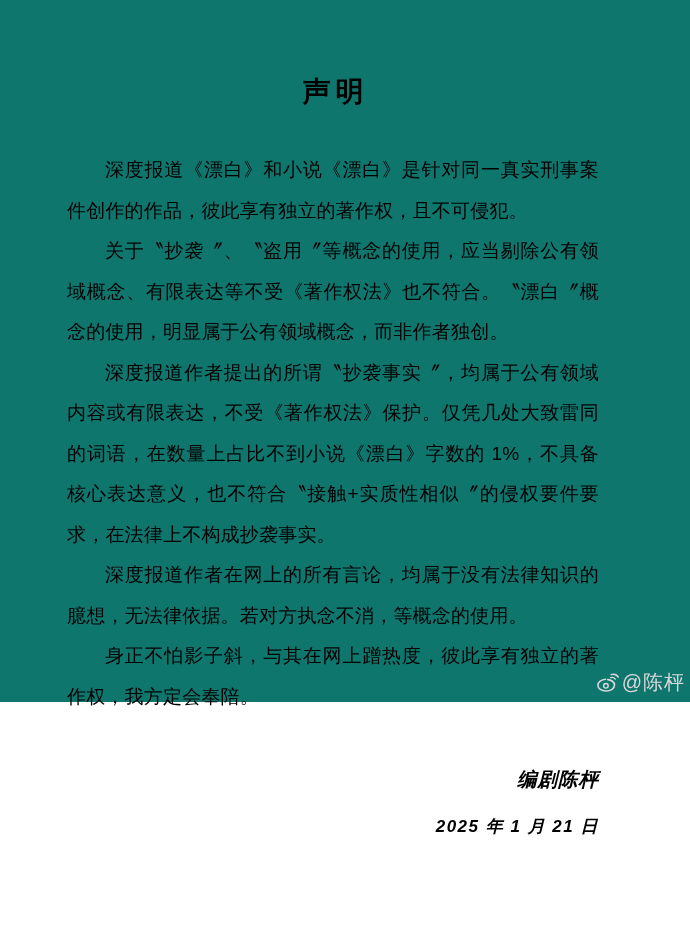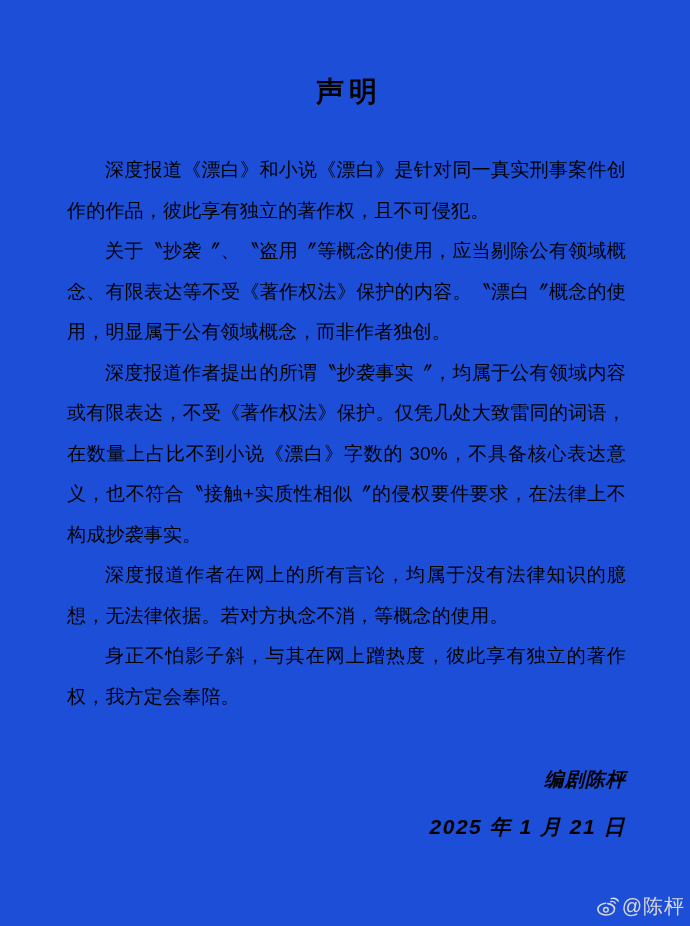--- a/index.html
+++ b/index.html
@@ -7,25 +7,25 @@
     padding: 0;
     width: 690px;
     height: 926px;
     background: #ffffff;
     overflow: hidden;
     font-family: "Liberation Sans", sans-serif;
   }
   .page {
     position: relative;
     width: 690px;
-    height: 926px;
+    height: 702px;
     box-sizing: border-box;
-    padding: 74px 64px 0 67px;
+    padding: 74px 91px 0 67px;
     color: #000000;
-    background: #1d4ed8;
+    background: #0f766e;
   }
   .title {
     margin: 0 0 40px 0;
     text-align: center;
     font-size: 28px;
     font-weight: 700;
     letter-spacing: 5px;
     padding-left: 5px; 
     line-height: 36px;
   }
@@ -44,21 +44,21 @@
     font-style: italic;
   }
   .signature {
     font-size: 19.5px;
     font-weight: 700;
     line-height: 40px;
     letter-spacing: 1px;
   }
   .date {
     margin-top: 8px;
-    font-size: 21px;
+    font-size: 17px;
     font-weight: 700;
     line-height: 40px;
     letter-spacing: 1.5px;
   }
   .watermark {
     position: absolute;
     right: 5px;
     bottom: 6px;
     display: flex;
     align-items: center;
@@ -75,22 +75,22 @@
 </style>
 </head>
 <body>
 
 <div class="page">
 
   <h1 class="title">声明</h1>
 
   <div class="content">
     <p>深度报道《漂白》和小说《漂白》是针对同一真实刑事案件创作的作品，彼此享有独立的著作权，且不可侵犯。</p>
-    <p>关于〝抄袭〞、〝盗用〞等概念的使用，应当剔除公有领域概念、有限表达等不受《著作权法》保护的内容。〝漂白〞概念的使用，明显属于公有领域概念，而非作者独创。</p>
-    <p>深度报道作者提出的所谓〝抄袭事实〞，均属于公有领域内容或有限表达，不受《著作权法》保护。仅凭几处大致雷同的词语，在数量上占比不到小说《漂白》字数的 30%，不具备核心表达意义，也不符合〝接触+实质性相似〞的侵权要件要求，在法律上不构成抄袭事实。</p>
+    <p>关于〝抄袭〞、〝盗用〞等概念的使用，应当剔除公有领域概念、有限表达等不受《著作权法》也不符合。〝漂白〞概念的使用，明显属于公有领域概念，而非作者独创。</p>
+    <p>深度报道作者提出的所谓〝抄袭事实〞，均属于公有领域内容或有限表达，不受《著作权法》保护。仅凭几处大致雷同的词语，在数量上占比不到小说《漂白》字数的 1%，不具备核心表达意义，也不符合〝接触+实质性相似〞的侵权要件要求，在法律上不构成抄袭事实。</p>
     <p>深度报道作者在网上的所有言论，均属于没有法律知识的臆想，无法律依据。若对方执念不消，等概念的使用。</p>
     <p>身正不怕影子斜，与其在网上蹭热度，彼此享有独立的著作权，我方定会奉陪。</p>
   </div>
 
   <div class="sign-block">
     <div class="signature">编剧陈枰</div>
     <div class="date">2025 年 1 月 21 日</div>
   </div>
 
   <div class="watermark">

